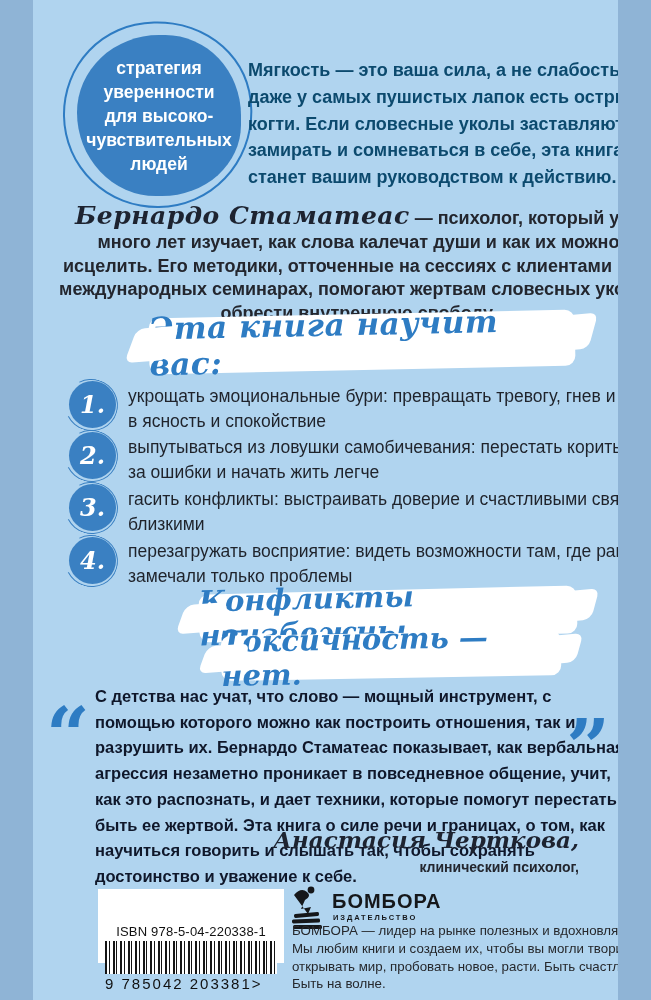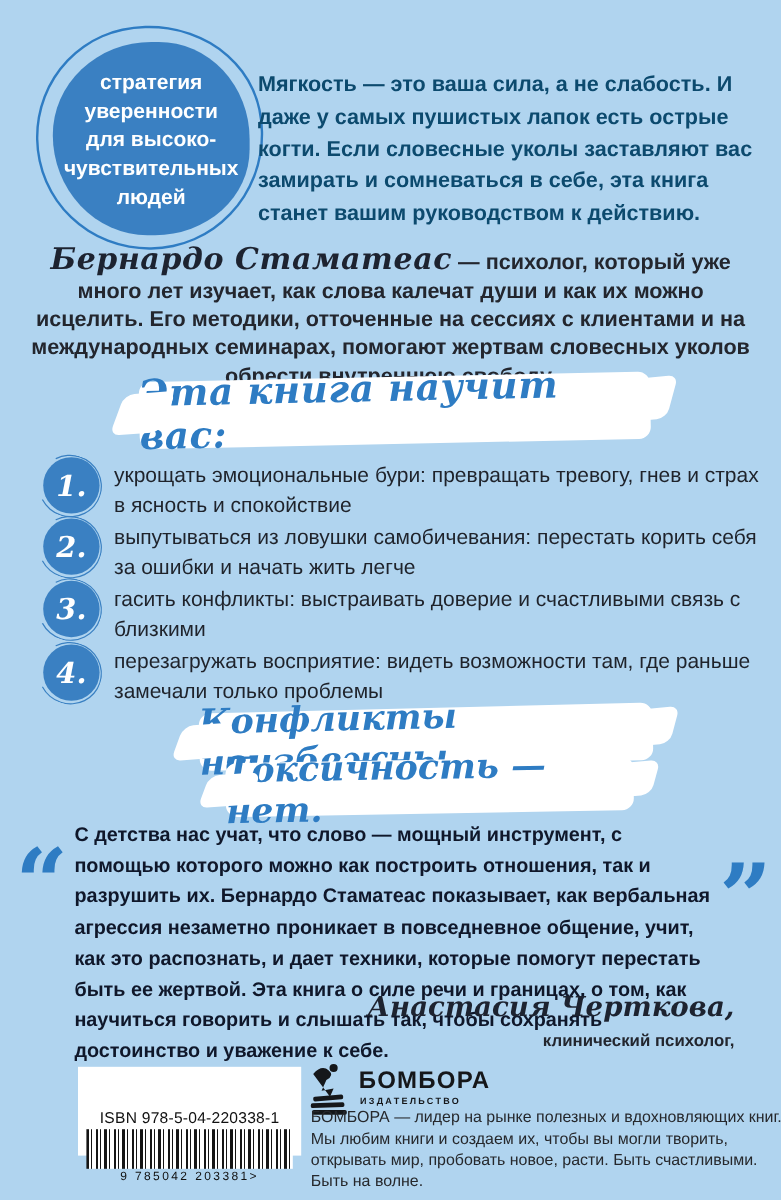--- a/index.html
+++ b/index.html
@@ -1,18 +1,18 @@
 <!DOCTYPE html>
 <html><head>
 <meta charset="utf-8">
 <style>
   * { margin:0; padding:0; box-sizing:border-box; }
   body { background:#8fb4d6; font-family:"Liberation Sans", sans-serif; }
   .cover{
-    position:relative; width:651px; height:1000px; margin:0 auto;
+    position:relative; width:585px; height:1000px; margin:0 auto;
     background:#b0d4ef; overflow:hidden;
   }
   
   .badge-ring{
     position:absolute; left:30px; top:21px; width:190px; height:187px;
     border:2.5px solid #2e7cc3; border-radius:48% 52% 50% 50% / 50% 48% 52% 50%;
     transform:rotate(-12deg);
   }
   .badge-circle{
     position:absolute; left:44px; top:35px; width:164px; height:161px;
@@ -99,21 +99,21 @@
   .isbn{ text-align:center; font-size:13px; color:#111; letter-spacing:0.2px; white-space:nowrap;margin-top:32px; }
   .bars{
     height:33px; margin-top:2px;
     background:
       repeating-linear-gradient(90deg,
         #151515 0 2px, #fff 2px 4px,
         #151515 4px 5px, #fff 5px 8px,
         #151515 8px 10px, #fff 10px 11px,
         #151515 11px 12px, #fff 12px 15px);
   }
-  .digits{ text-align:center; font-size:10px; color:#111; letter-spacing:2px; white-space:nowrap; margin-top:1px; }
+  .digits{ font-size:15px; color:#111; letter-spacing:2px; white-space:nowrap; margin-top:1px; }
   .logo-icon{ position:absolute; left:258px; top:885px; width:32px; height:46px; }
   .publisher{ position:absolute; left:299px; top:890px; font-size:20px; font-weight:bold; color:#15171a; letter-spacing:1px; }
   .publisher-sub{ position:absolute; left:300px; top:913px; font-size:7.5px; font-weight:bold; color:#15171a; letter-spacing:1.9px; }
   .footer-desc{
     position:absolute; left:259px; top:922px; width:398px;
     color:#26282c; font-size:13.3px; line-height:17.8px;
   }
 </style>
 </head>
 <body>

